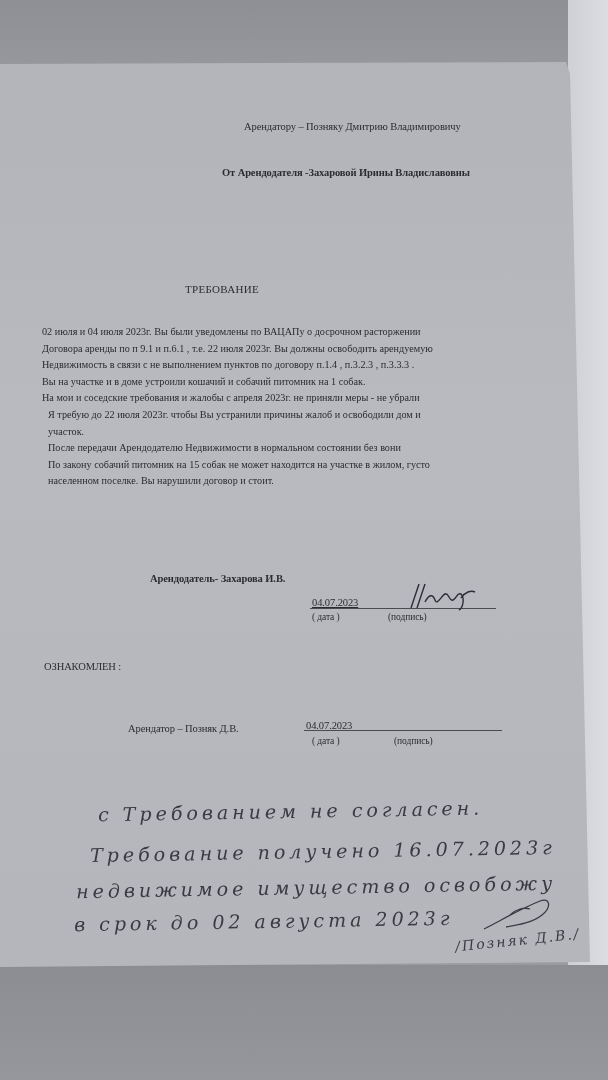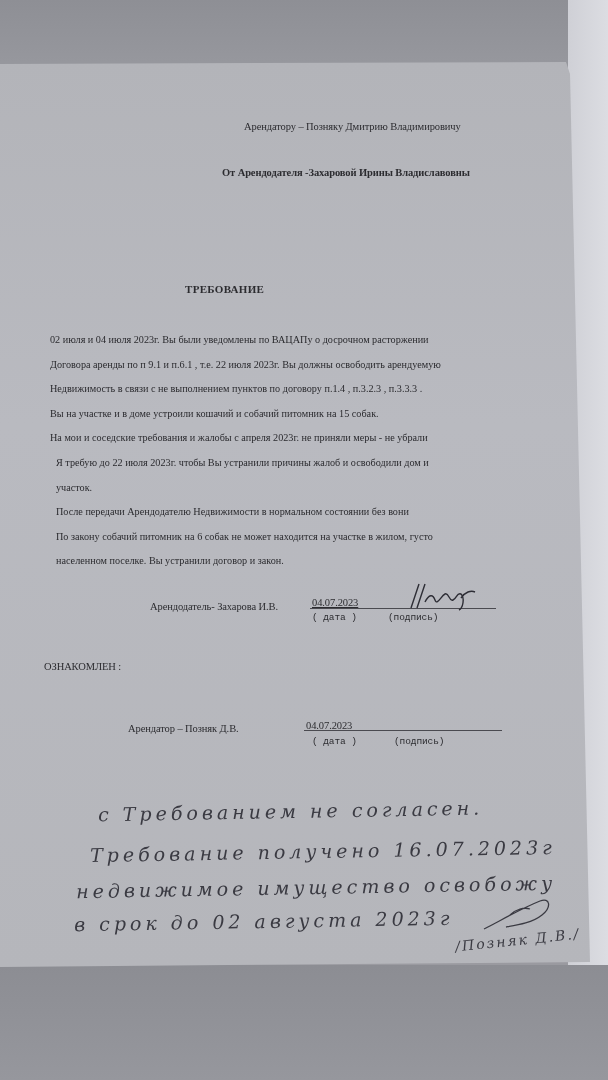--- a/index.html
+++ b/index.html
@@ -19,27 +19,27 @@
     .bg-bottom {
       position: absolute; left: 0; top: 965px; width: 608px; height: 115px;
       background: linear-gradient(180deg, #8c8d93 0%, #96979d 100%);
     }
     .paper {
       position: absolute; left: 0; top: 62px; width: 600px; height: 905px;
       background: linear-gradient(180deg, #b3b4b9 0%, #b9bac0 40%, #b5b6bb 100%);
       clip-path: polygon(0 2px, 566px 0, 570px 12px, 590px 900px, 0 905px);
     }
     .t { position: absolute; color: #2c2c30; font-size: 10.5px; line-height: 13px; white-space: nowrap; letter-spacing: -0.1px; }
-    .title { font-size: 11px; font-weight: bold; letter-spacing: 0.3px; }
+    .title { font-size: 11px; font-weight: normal; letter-spacing: 0.3px; }
     .body-text { position: absolute; left: 38px; top: 322px; width: 490px; color: #2a2a2e; font-size: 10.2px; line-height: 12.6px; }
-    .body-text p { margin: 12px; white-space: nowrap; }
+    .body-text p { margin: 4px; white-space: nowrap; }
     .ind { padding-left: 6px; }
     .uline { text-decoration: underline; }
     .line { position: absolute; height: 1px; background: #4a4a50; }
-    .small { font-size: 9.5px; font-family: Liberation Mono, monospace; }
+    .small { font-size: 9.5px; }
     .hand {
       position: absolute; font-family: "DejaVu Serif", serif; font-style: italic;
       color: #3a3a42; font-size: 19px; letter-spacing: 4px; white-space: nowrap;
       transform: rotate(-1deg);
     }
     .sig { position: absolute; }
   </style>
 </head>
 <body>
 
@@ -51,30 +51,30 @@
 
 <div class="t" style="left:244px; top:120px;">Арендатору – Позняку Дмитрию Владимировичу</div>
 <div class="t" style="left:222px; top:166px;font-weight:bold;">От Арендодателя -Захаровой Ирины Владиславовны</div>
 
 <div class="t title" style="left:185px; top:283px;">ТРЕБОВАНИЕ</div>
 
 <div class="body-text">
   <p>02 июля и 04 июля 2023г. Вы были уведомлены по ВАЦАПу о досрочном расторжении</p>
   <p>Договора аренды по п 9.1 и п.6.1 , т.е. 22 июля 2023г. Вы должны освободить арендуемую</p>
   <p>Недвижимость в связи с не выполнением пунктов по договору п.1.4 , п.3.2.3 , п.3.3.3 .</p>
-  <p>Вы на участке и в доме устроили кошачий и собачий питомник на 15 собак.</p>
+  <p>Вы на участке и в доме устроили кошачий и собачий питомник на 1 собак.</p>
   <p>На мои и соседские требования и жалобы с апреля 2023г. не приняли меры - не убрали</p>
   <p class="ind"> Я требую до 22 июля 2023г. чтобы Вы устранили причины жалоб и освободили дом и</p>
   <p class="ind">участок.</p>
   <p class="ind"> После передачи Арендодателю Недвижимости в нормальном состоянии без вони</p>
-  <p class="ind"> По закону собачий питомник на 6 собак не может находится на участке в жилом, густо</p>
-  <p class="ind">населенном поселке. Вы устранили договор и закон.</p>
+  <p class="ind"> По закону собачий питомник на 15 собак не может находится на участке в жилом, густо</p>
+  <p class="ind">населенном поселке. Вы нарушили договор и стоит.</p>
 </div>
 
-<div class="t" style="left:150px; top:600px;">Арендодатель- Захарова И.В.</div>
+<div class="t" style="left:150px; top:572px;font-weight:bold;">Арендодатель- Захарова И.В.</div>
 <div class="t uline" style="left:312px; top:596px;">04.07.2023</div>
 <div class="line" style="left:310px; top:608px; width:186px;"></div>
 <div class="t small" style="left:312px; top:611px;">(   дата    )</div>
 <div class="t small" style="left:388px; top:611px;">(подпись)</div>
 <svg class="sig" style="left:405px; top:580px;" width="90" height="32" viewBox="0 0 90 32">
   <path d="M6 28 L14 4 M12 28 L20 4 M20 22 C24 14 28 14 30 20 C32 26 36 16 40 14 C44 12 44 22 48 20 C52 18 52 12 56 14 C60 18 58 28 54 30 M56 18 C60 12 66 10 70 12" stroke="#2d2d35" stroke-width="1.4" fill="none"></path>
 </svg>
 
 <div class="t" style="left:44px; top:660px;">ОЗНАКОМЛЕН :</div>
 

